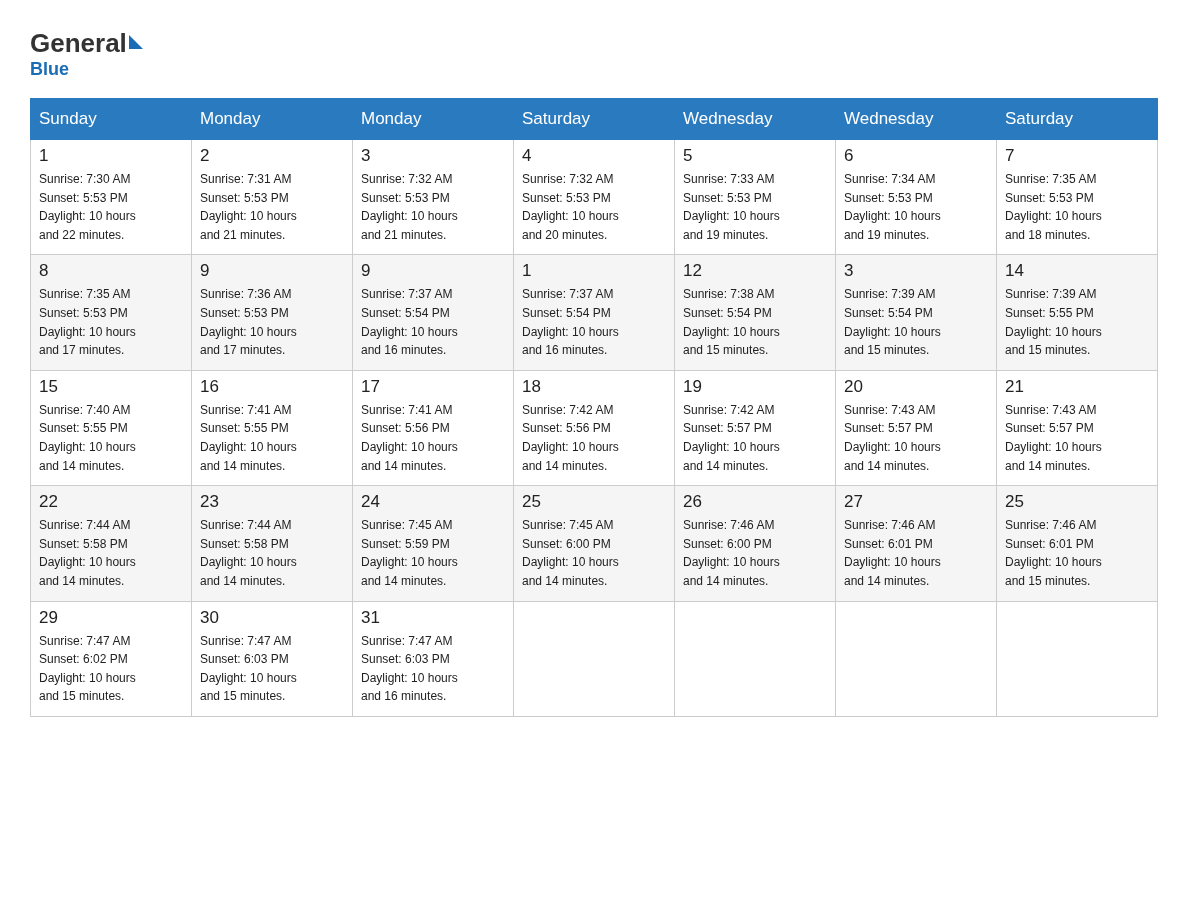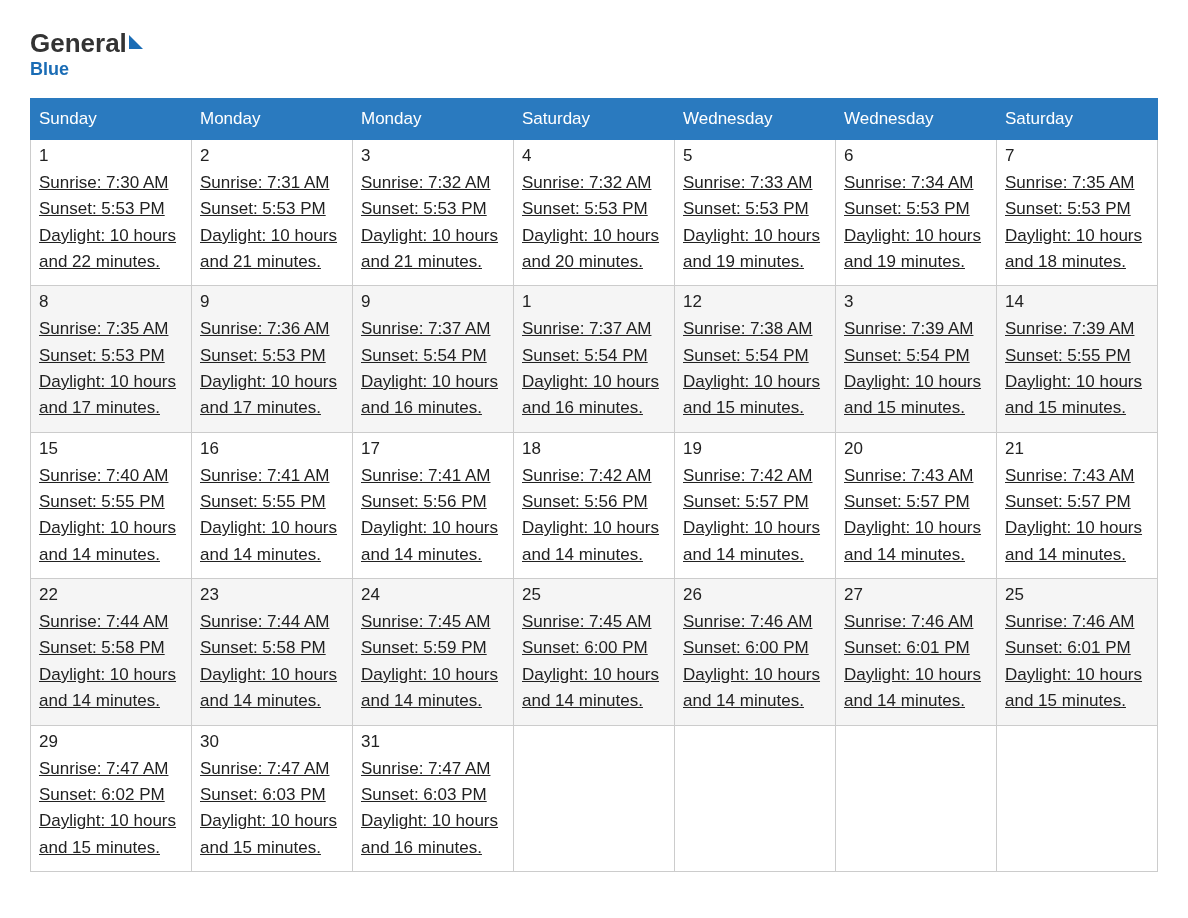--- a/index.html
+++ b/index.html
@@ -87,24 +87,23 @@
       min-height: 90px;
       height: 110px;
     }
     .day-num {
       font-size: 17px;
       font-weight: normal;
       margin-bottom: 4px;
       display: block;
     }
     .day-detail {
-      font-size: 17px;
+      font-size: 12px;
       line-height: 1.55;
       color: #222;
-      text-decoration: underline;
     }
     tbody tr:nth-child(odd) td {
       background-color: #fff;
     }
     tbody tr:nth-child(even) td {
       background-color: #f5f5f5;
     }
     td.empty {
       background-color: #fff;
     }

